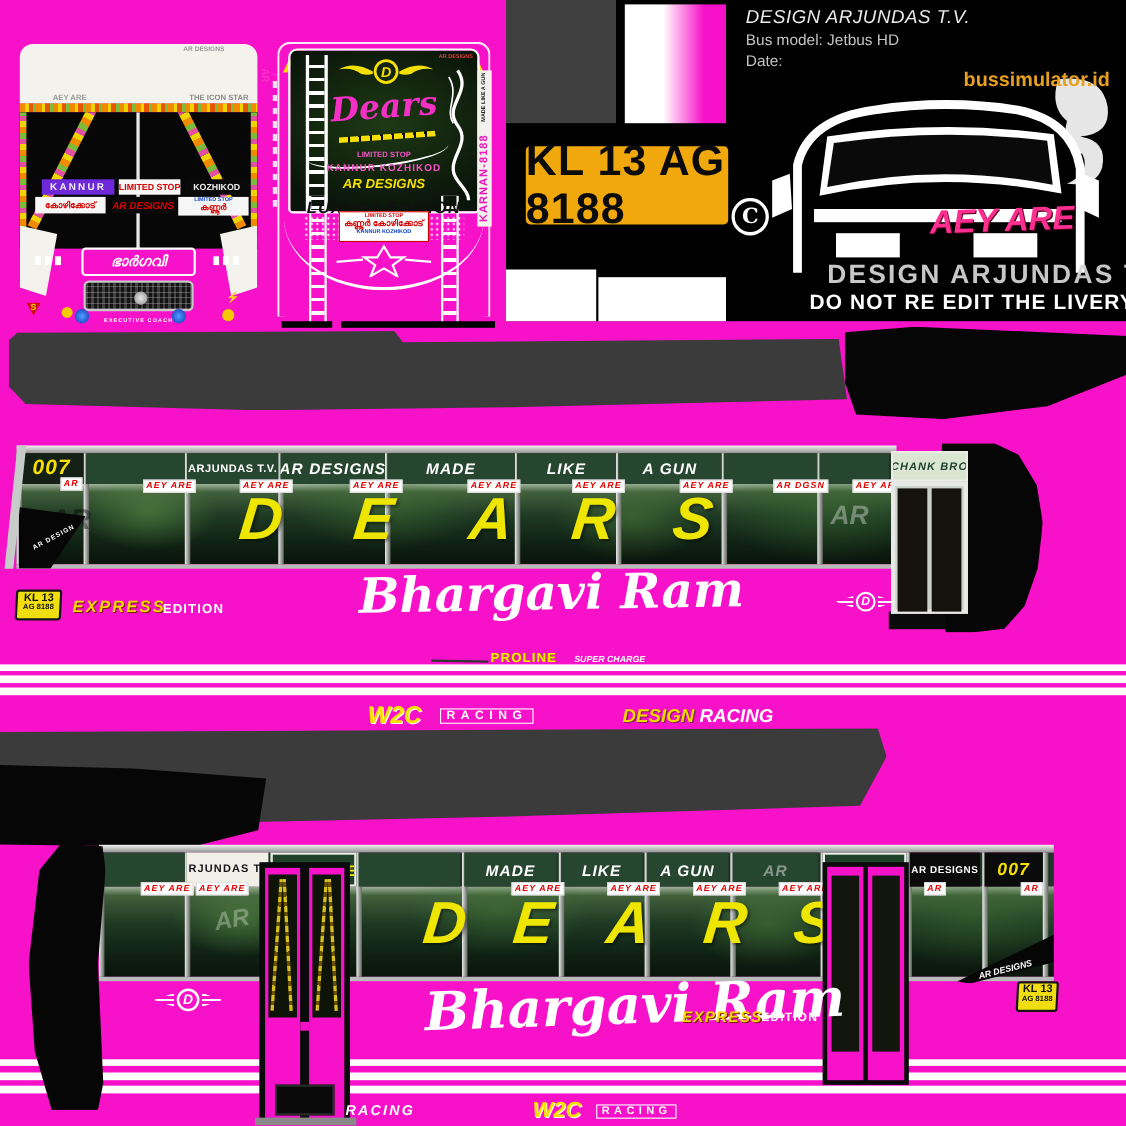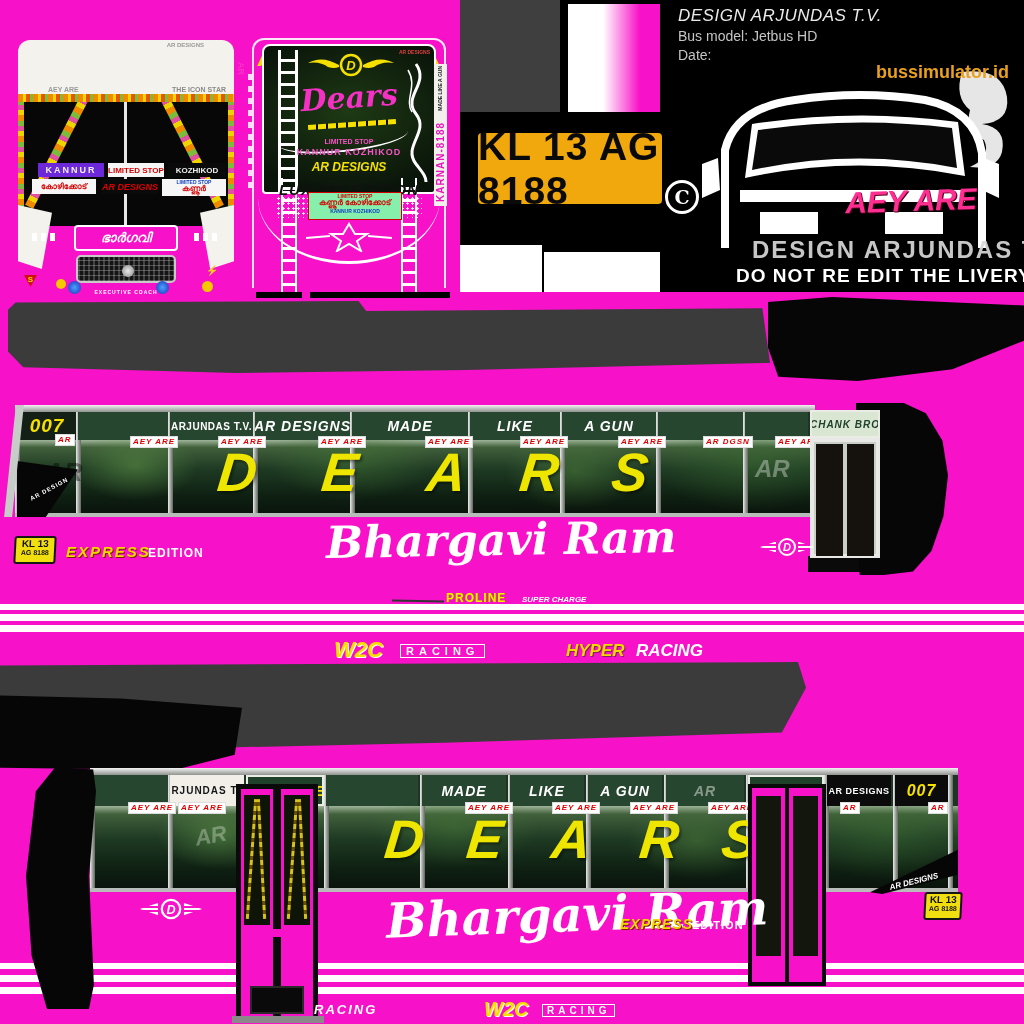--- a/index.html
+++ b/index.html
@@ -149,21 +149,21 @@
       </svg>
     </div>
 
     <div class="abs" style="left:186px;top:36px;width:13px;height:142px;background:#F3F1EC">
       <div class="txt" style="left:3px;top:2px;font-size:5px;font-weight:bold;color:#222;writing-mode:vertical-rl;transform:rotate(180deg)">MADE LIKE A GUN</div>
       <div class="txt" style="left:1px;top:58px;font-size:10px;font-weight:bold;color:#EA12BC;writing-mode:vertical-rl;transform:rotate(180deg);letter-spacing:1px">KARNAN-8188</div>
     </div>
     <div class="txt" style="left:0;right:0;top:153px;text-align:center;font-size:15px;font-weight:bold;font-style:italic;color:#111;letter-spacing:1px;z-index:3">LUXURY EDITION</div>
     <div class="abs" style="left:28px;top:168px;width:42px;height:22px;background-image:radial-gradient(#fff 1px,transparent 1.4px);background-size:5px 5px;opacity:.85"></div>
     <div class="abs" style="left:132px;top:168px;width:42px;height:22px;background-image:radial-gradient(#fff 1px,transparent 1.4px);background-size:5px 5px;opacity:.85"></div>
-    <div class="abs" style="left:60px;top:164px;width:94px;height:28px;background:#86efac;border:1px solid #D00000;z-index:3;text-align:center;overflow:hidden">
+    <div class="abs" style="left:60px;top:164px;width:82px;height:28px;background:#ffffff;border:1px solid #D00000;z-index:3;text-align:center;overflow:hidden">
       <div style="font-size:5px;font-weight:bold;color:#D40000">LIMITED STOP</div>
       <div style="font-size:8px;font-weight:bold;color:#D40000;line-height:1.1">കണ്ണൂർ കോഴിക്കോട്</div>
       <div style="font-size:5px;font-weight:bold;color:#1040C0">KANNUR KOZHIKOD</div>
     </div>
     <svg class="abs" style="left:56px;top:194px;z-index:2" width="90" height="30" viewBox="0 0 90 30">
       <path d="M45 2 L51 12 L63 12 L53 19 L57 29 L45 22 L33 29 L37 19 L27 12 L39 12 Z" fill="none" stroke="#fff" stroke-width="2"></path>
       <path d="M2 16 L26 14 M64 14 L88 16" stroke="#fff" stroke-width="2"></path>
     </svg>
     <div class="abs" style="left:10px;top:170px;width:182px;height:66px;border-bottom:3px solid #fff;border-radius:0 0 50% 50%/0 0 100% 100%"></div>
     <div class="ladder" style="left:33px;top:150px;width:16px;height:118px;border-width:2.5px"></div>
@@ -244,21 +244,21 @@
   </div>
 
   <div class="abs" style="left:392px;top:600px;width:52px;height:2px;background:#333;transform:rotate(1deg);z-index:1"></div>
   <div class="txt" style="left:446px;top:591px;font-weight:bold;font-size:12px;color:#FCEB00;letter-spacing:1px;text-shadow:1px 0 0 #9A7800">PROLINE</div>
   <div class="txt" style="left:522px;top:595px;font-weight:bold;font-style:italic;font-size:8px;color:#fff">SUPER CHARGE</div>
   <div class="stripe" style="top:604px;height:6px"></div>
   <div class="stripe" style="top:614px;height:7px"></div>
   <div class="stripe" style="top:625px;height:7px"></div>
   <div class="txt" style="left:334px;top:637px;font-weight:bold;font-style:italic;font-size:22px;color:#F5E000;text-shadow:1px 1px 0 #fff">W2C</div>
   <div class="txt" style="left:400px;top:644px;border:1.5px solid #fff;color:#fff;font-weight:bold;font-size:11px;letter-spacing:5px;padding:0 5px">RACING</div>
-  <div class="txt" style="left:566px;top:641px;font-weight:bold;font-style:italic;font-size:17px;color:#F5D800;text-shadow:1px 1px 0 #802060">HYPER</div>
+  <div class="txt" style="left:566px;top:641px;font-weight:bold;font-style:italic;font-size:17px;color:#F5D800;text-shadow:1px 1px 0 #802060">DESIGN</div>
   <div class="txt" style="left:636px;top:641px;font-weight:bold;font-style:italic;font-size:17px;color:#fff">RACING</div>
 
   <div class="abs" style="left:26px;top:767px;width:70px;height:242px;background:#060606;clip-path:polygon(42% 0,96% 1%,100% 10%,90% 45%,97% 90%,90% 100%,30% 100%,8% 78%,0 45%,14% 10%);z-index:2"></div>
   <div class="abs" id="bottom-band" style="left:90px;top:768px;width:868px;height:124px;z-index:1">
     <div class="rail" style="left:0;top:0;width:868px;height:7px"></div>
     <div class="abs" style="left:0;top:7px;width:868px;height:31px;background:#1E3526"></div>
     <div class="glass" style="left:0;top:38px;width:868px;height:82px"></div>
     <div class="rail" style="left:0;top:120px;width:868px;height:4px;background:#B8BCB8"></div>
   <div class="mull" style="left: 0px; top: 7px; height: 113px;"></div>
       <div class="mull" style="left: 78px; top: 7px; height: 113px;"></div>

